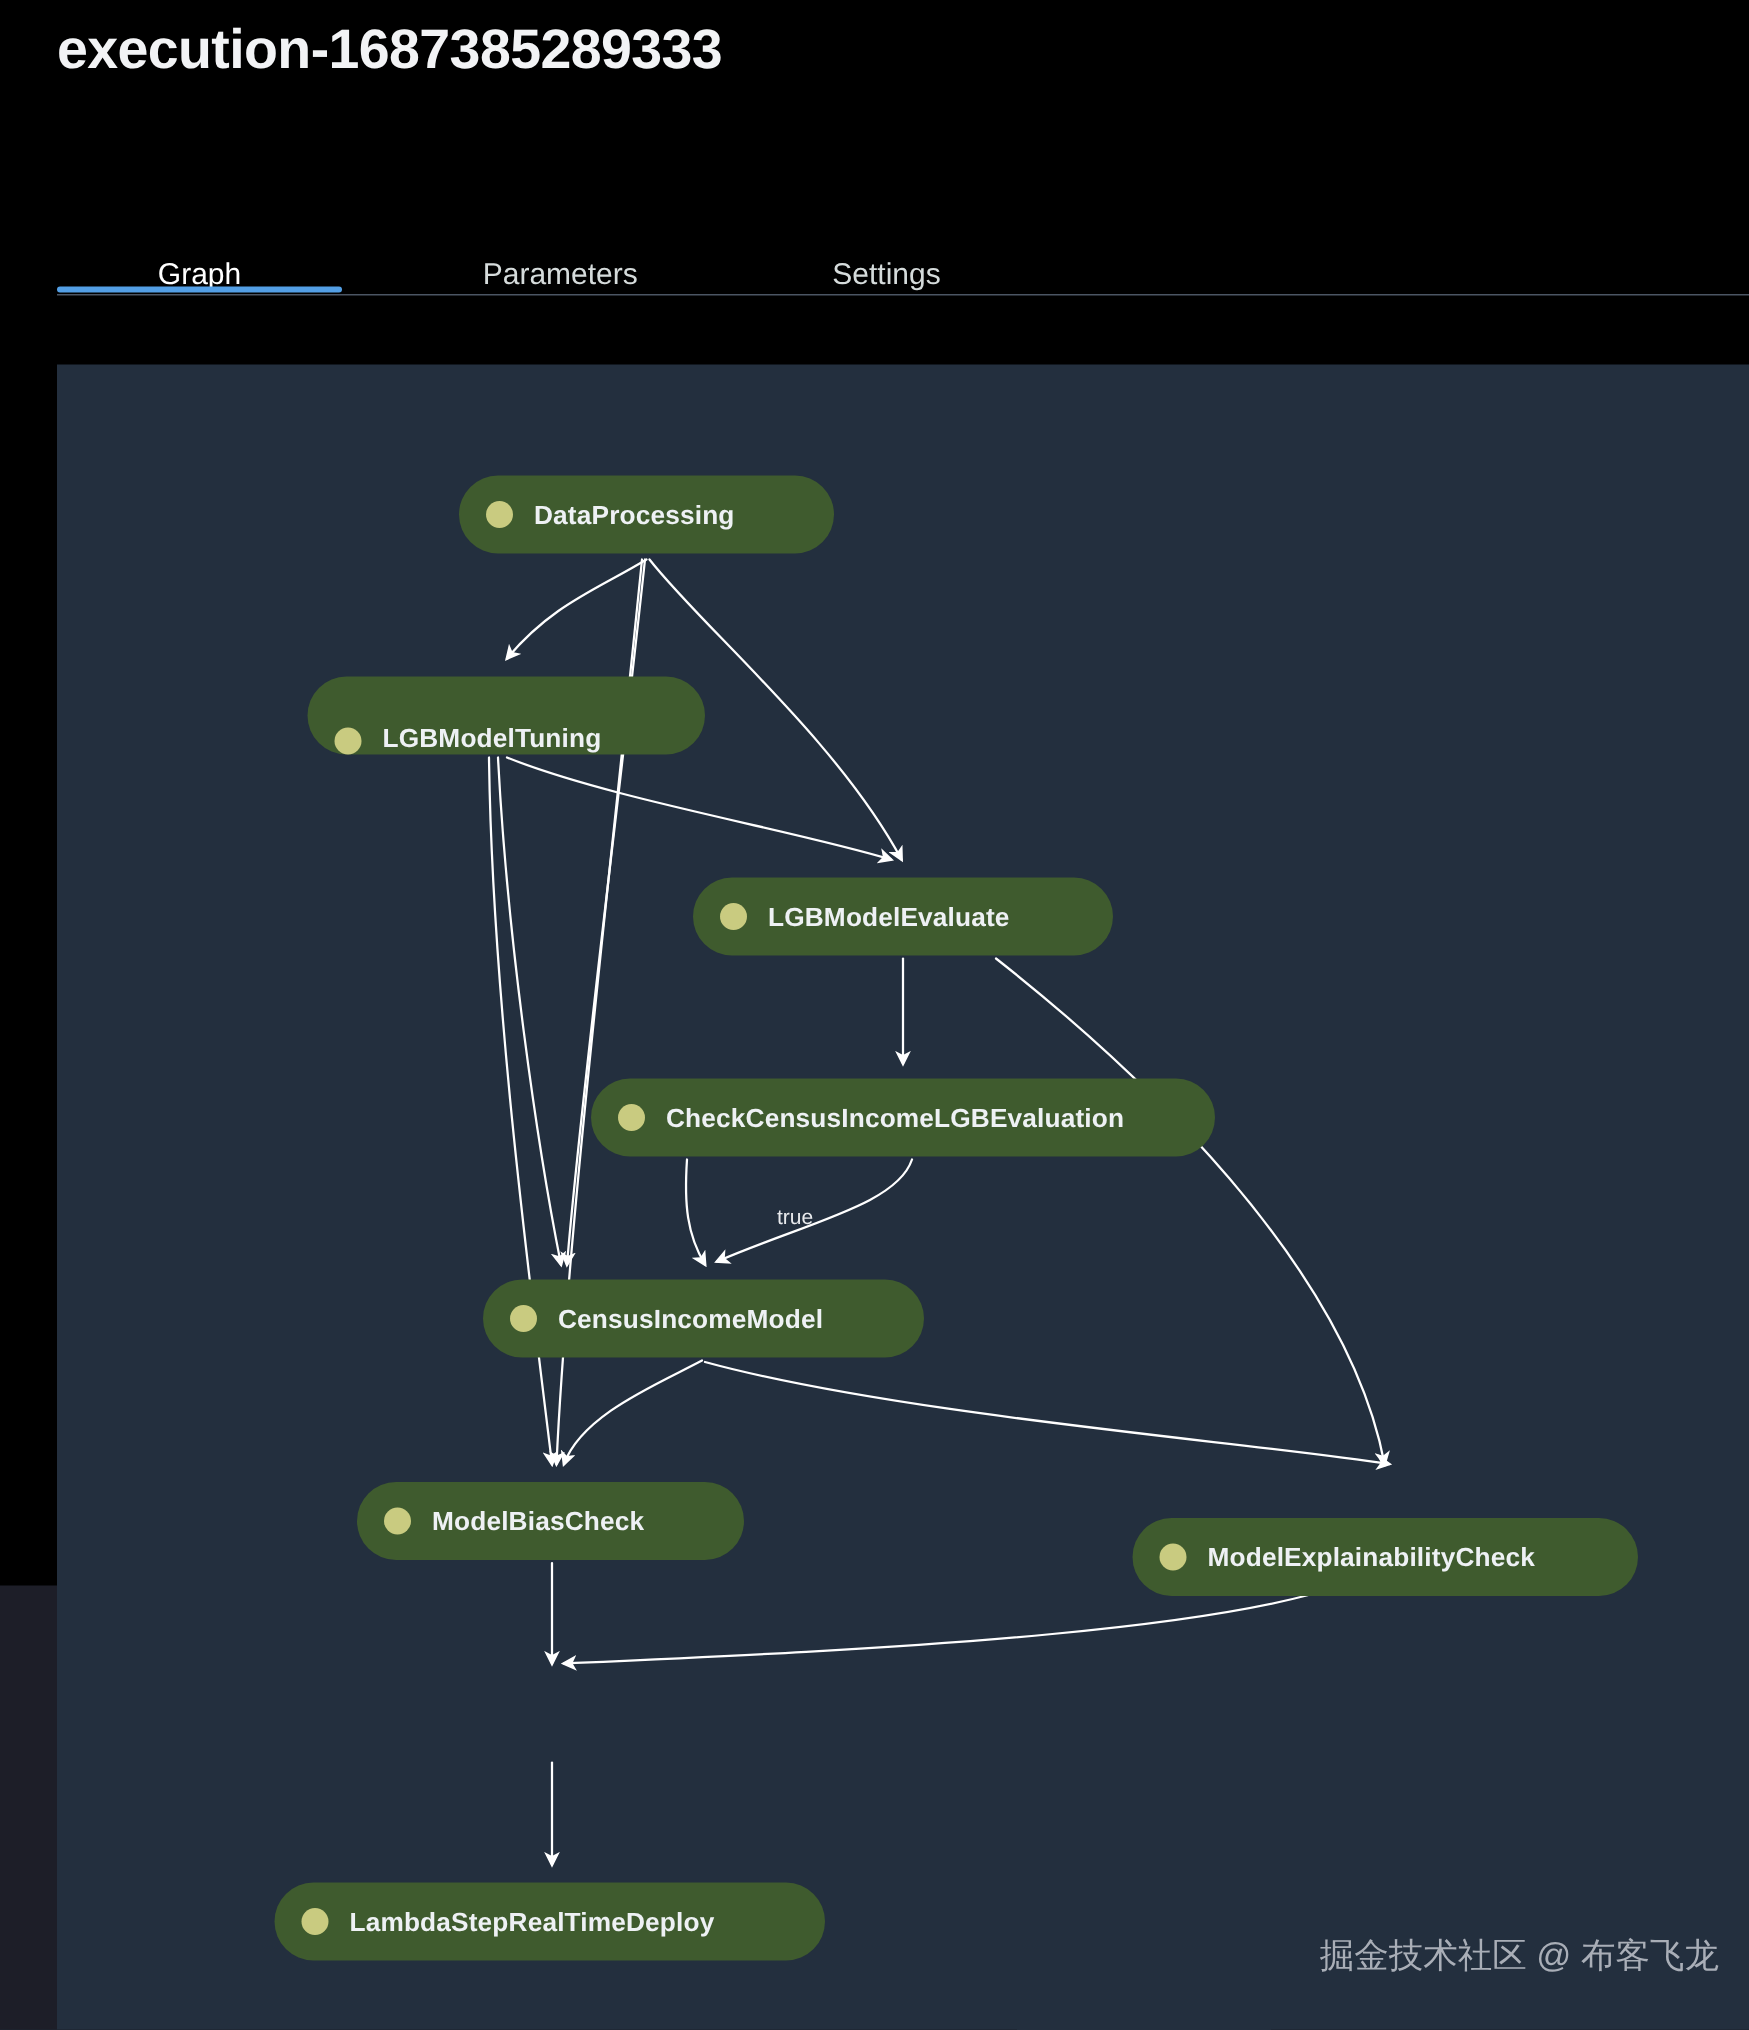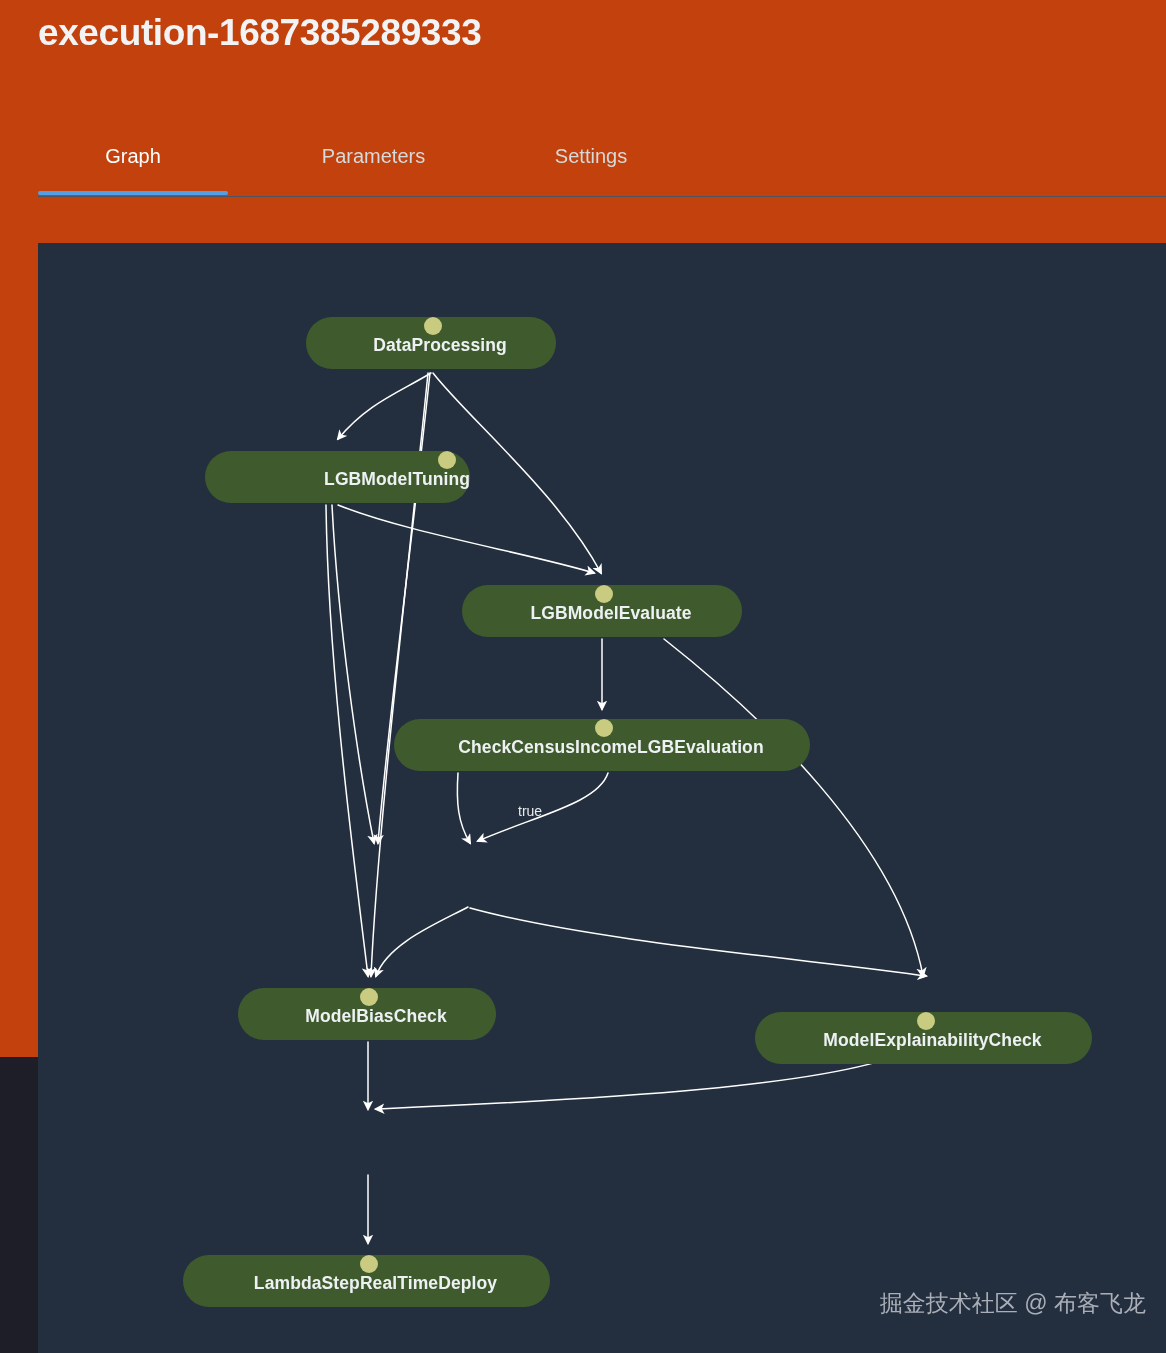--- a/index.html
+++ b/index.html
@@ -12,21 +12,21 @@
     height: 1353px;
     overflow: hidden;
     font-family: "Liberation Sans", sans-serif;
     -webkit-font-smoothing: antialiased;
   }
 
   #app {
     position: relative;
     width: 1166px;
     height: 1057px;
-    background: #c2410c;
+    background: #000000;
   }
 
   
   #page-title {
     position: absolute;
     left: 38px;
     top: 12px;
     font-size: 37px;
     font-weight: bold;
     color: #f2f3f5;
@@ -42,21 +42,21 @@
     width: 1128px;
     height: 54px;
   }
   .tab {
     position: absolute;
     top: 0;
     height: 52px;
     font-size: 20px;
     color: #d5dbdb;
     display: flex;
-    align-items: flex-start;
+    align-items: flex-end;
     padding-top: 2px;
     box-sizing: border-box;
     cursor: pointer;
     white-space: nowrap;
   }
   .tab.active {
     color: #ffffff;
   }
   .tab-underline {
     position: absolute;
@@ -97,21 +97,20 @@
   .node {
     position: absolute;
     height: 52px;
     border-radius: 26px;
     background: #3f5b2e;
     display: flex;
     align-items: center;
     box-sizing: border-box;
     padding-left: 18px;
     cursor: pointer;
-    flex-direction: column;
   }
   .node-dot {
     width: 18px;
     height: 18px;
     border-radius: 50%;
     background: #c9cb80;
     flex: 0 0 auto;
     margin-right: 14px;
   }
   .node-label {
@@ -219,20 +218,24 @@
     <div class="node" style="left:424px;top:342px;width:280px;">
       <span class="node-dot"></span>
       <span class="node-label">LGBModelEvaluate</span>
     </div>
 
     <div class="node" style="left:356px;top:476px;width:416px;">
       <span class="node-dot"></span>
       <span class="node-label">CheckCensusIncomeLGBEvaluation</span>
     </div>
 
+    <div class="node" style="left:284px;top:610px;width:294px;">
+      <span class="node-dot"></span>
+      <span class="node-label">CensusIncomeModel</span>
+    </div>
 
     <div class="node" style="left:200px;top:745px;width:258px;">
       <span class="node-dot"></span>
       <span class="node-label">ModelBiasCheck</span>
     </div>
 
     <div class="node" style="left:717px;top:745px;width:337px;margin-top:24px;">
       <span class="node-dot"></span>
       <span class="node-label">ModelExplainabilityCheck</span>
     </div>

